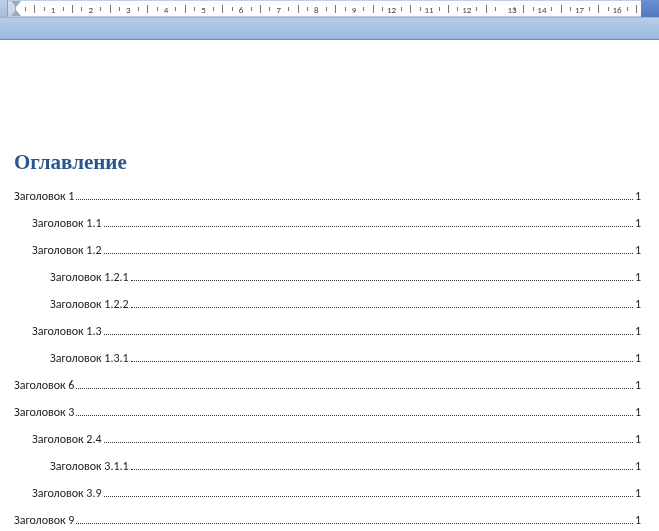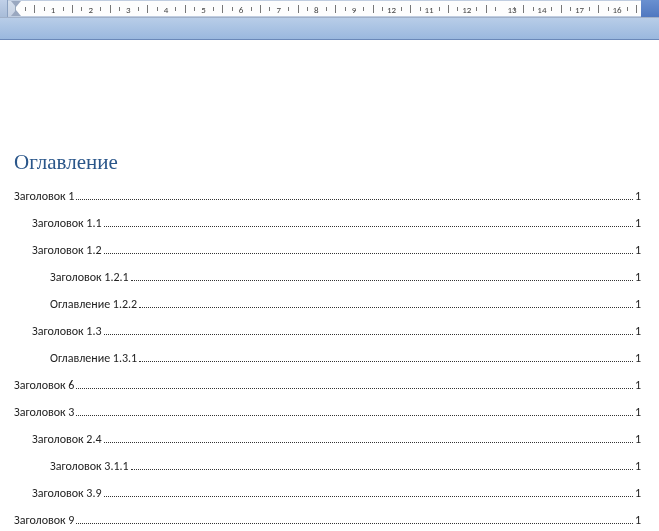--- a/index.html
+++ b/index.html
@@ -92,21 +92,21 @@
     height: 22px;
     background: linear-gradient(to bottom, #b8cde8 0%, #9ab8de 100%);
     border-bottom: 1px solid #6a88b8;
   }
   .page {
     padding: 110px 0 0 14px;
   }
   .toc-title {
     font-family: Cambria, Georgia, serif;
     font-size: 21px;
-    font-weight: normal;
+    font-weight: bold;
     color: #2a568a;
     margin-bottom: 14px;
     padding-left: 0;
   }
   .toc-list {
     font-size: 12px;
     color: #222;
   }
   .toc-row {
     display: flex;
@@ -276,31 +276,31 @@
         <span class="toc-label">Заголовок 1.2</span>
         <span class="toc-dots"></span>
         <span class="toc-page">1</span>
       </div>
       <div class="toc-row lvl-3">
         <span class="toc-label">Заголовок 1.2.1</span>
         <span class="toc-dots"></span>
         <span class="toc-page">1</span>
       </div>
       <div class="toc-row lvl-3">
-        <span class="toc-label">Оглавление 1.2.2</span>
+        <span class="toc-label">Заголовок 1.2.2</span>
         <span class="toc-dots"></span>
         <span class="toc-page">1</span>
       </div>
       <div class="toc-row lvl-2">
         <span class="toc-label">Заголовок 1.3</span>
         <span class="toc-dots"></span>
         <span class="toc-page">1</span>
       </div>
       <div class="toc-row lvl-3">
-        <span class="toc-label">Оглавление 1.3.1</span>
+        <span class="toc-label">Заголовок 1.3.1</span>
         <span class="toc-dots"></span>
         <span class="toc-page">1</span>
       </div>
       <div class="toc-row lvl-1">
         <span class="toc-label">Заголовок 6</span>
         <span class="toc-dots"></span>
         <span class="toc-page">1</span>
       </div>
       <div class="toc-row lvl-1">
         <span class="toc-label">Заголовок 3</span>

